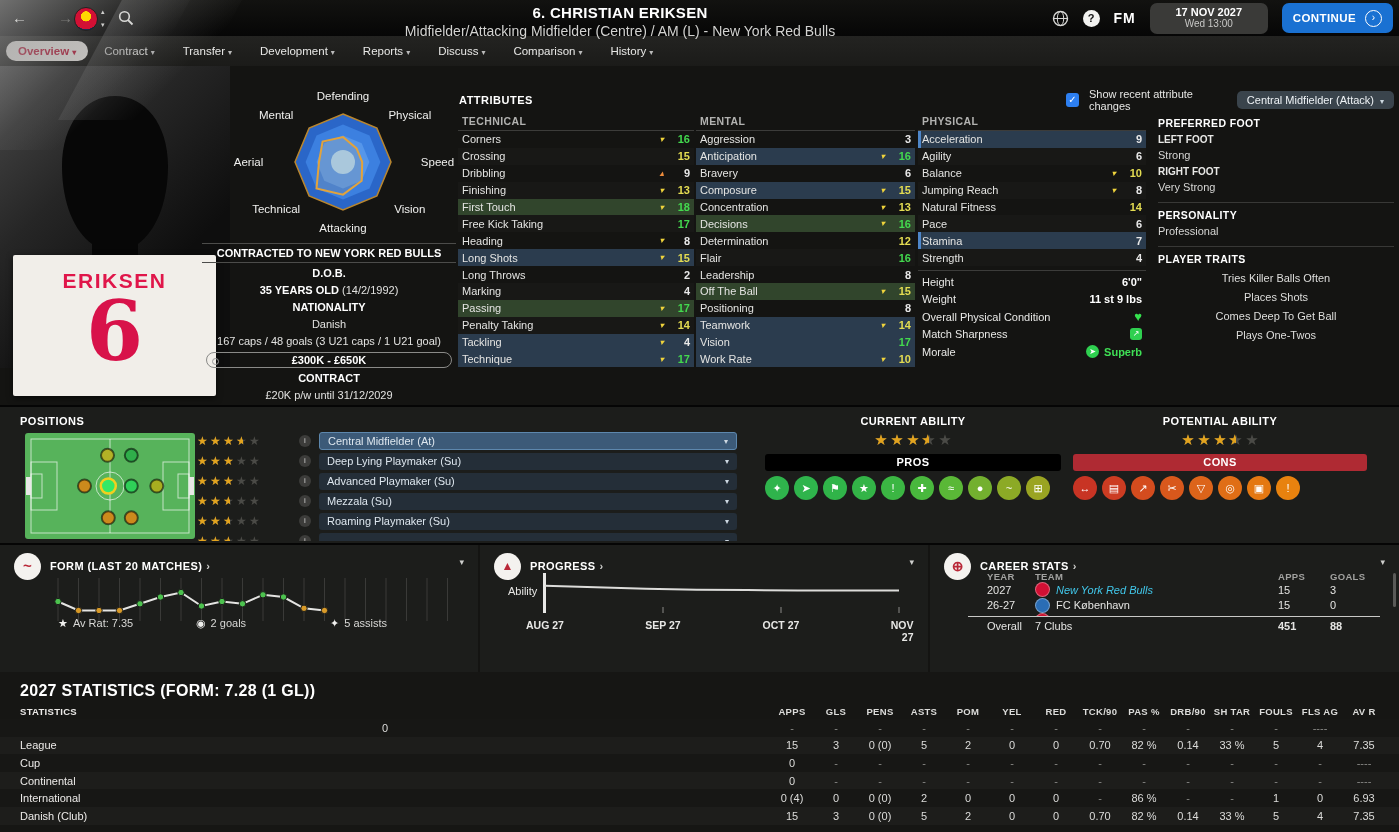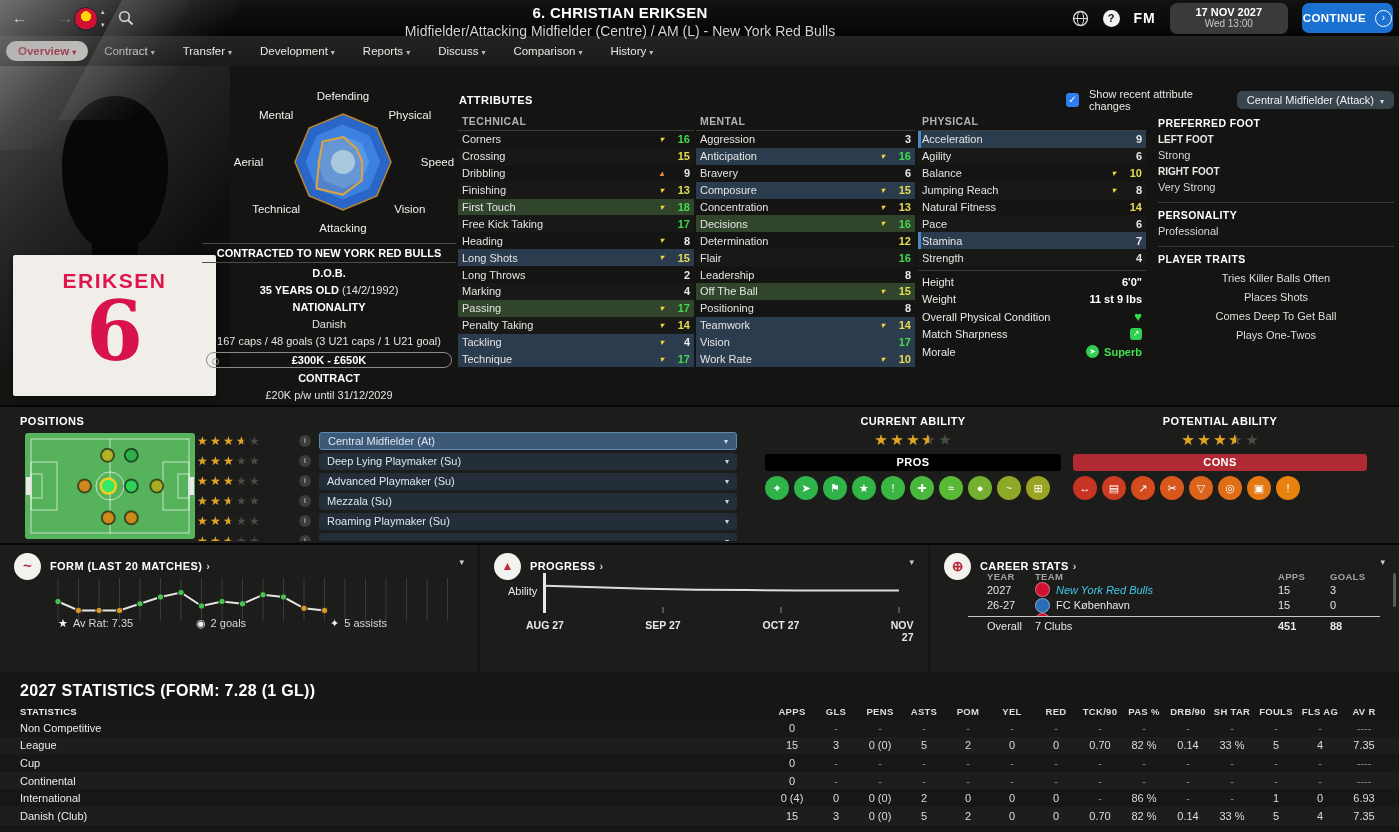--- a/index.html
+++ b/index.html
@@ -20,21 +20,21 @@
   #search-svg{position:absolute;left:118px;top:10px;z-index:6;}
   #title-block{position:absolute;left:340px;top:4px;width:560px;text-align:center;z-index:6;}
   #page-title{font-size:15px;font-weight:bold;color:#fff;letter-spacing:.3px;}
   #page-subtitle{font-size:14px;color:#d2d2d0;margin-top:2px;}
   #tb-right{position:absolute;right:6px;top:0;height:36px;display:flex;align-items:center;gap:14px;z-index:6;}
   #help-icon{width:17px;height:17px;border-radius:50%;background:#f2f2f0;color:#111;font-weight:bold;font-size:11px;text-align:center;line-height:17px;}
   #fm-logo{font-weight:bold;font-size:14px;color:#fff;letter-spacing:1px;}
   #date-box{width:118px;height:30px;background:#3a3a38;border-radius:7px;text-align:center;padding-top:1px;cursor:pointer;}
   #date-line1{font-size:11px;font-weight:bold;color:#fff;margin-top:2px;}
   #date-line2{font-size:10px;color:#c8c8c6;}
-  #continue-btn{height:30px;background:#1a71d2;border-radius:7px;display:flex;align-items:center;gap:9px;padding:0 1px;cursor:pointer;}
+  #continue-btn{height:30px;background:#1a71d2;border-radius:7px;display:flex;align-items:center;gap:9px;padding:0 11px;cursor:pointer;}
   #continue-label{font-weight:bold;color:#fff;font-size:11.5px;letter-spacing:.4px;}
   #continue-arrow{width:15px;height:15px;border:1.5px solid #fff;border-radius:50%;color:#fff;font-size:10px;line-height:14px;text-align:center;}
 
   
   #navbar{position:absolute;left:0;top:36px;width:1399px;height:30px;background:linear-gradient(#232321,#1b1b19);z-index:4;display:flex;align-items:center;gap:4px;padding-left:6px;box-sizing:border-box;}
   .nav-tab{position:relative;z-index:6;color:#e8e8e6;font-size:11.5px;padding:4px 12px;cursor:pointer;white-space:nowrap;}
   .nav-tab .chev{font-size:8px;color:#bbb;margin-left:3px;}
   .nav-tab.active{background:#f5f2ee;color:#c32040;border-radius:12px;font-weight:bold;}
   .nav-tab.active .chev{color:#c32040;}
 
@@ -771,21 +771,20 @@
           <span class="st-cell">RED</span>
           <span class="st-cell">TCK/90</span>
           <span class="st-cell">PAS %</span>
           <span class="st-cell">DRB/90</span>
           <span class="st-cell">SH TAR</span>
           <span class="st-cell">FOULS</span>
           <span class="st-cell">FLS AG</span>
           <span class="st-cell">AV R</span>
         </div>
         <div class="st-grid st-row">
-          <span class="st-label">Non Competitive</span>
           <span class="st-cell">0</span>
           <span class="st-cell dash">-</span>
           <span class="st-cell dash">-</span>
           <span class="st-cell dash">-</span>
           <span class="st-cell dash">-</span>
           <span class="st-cell dash">-</span>
           <span class="st-cell dash">-</span>
           <span class="st-cell dash">-</span>
           <span class="st-cell dash">-</span>
           <span class="st-cell dash">-</span>

